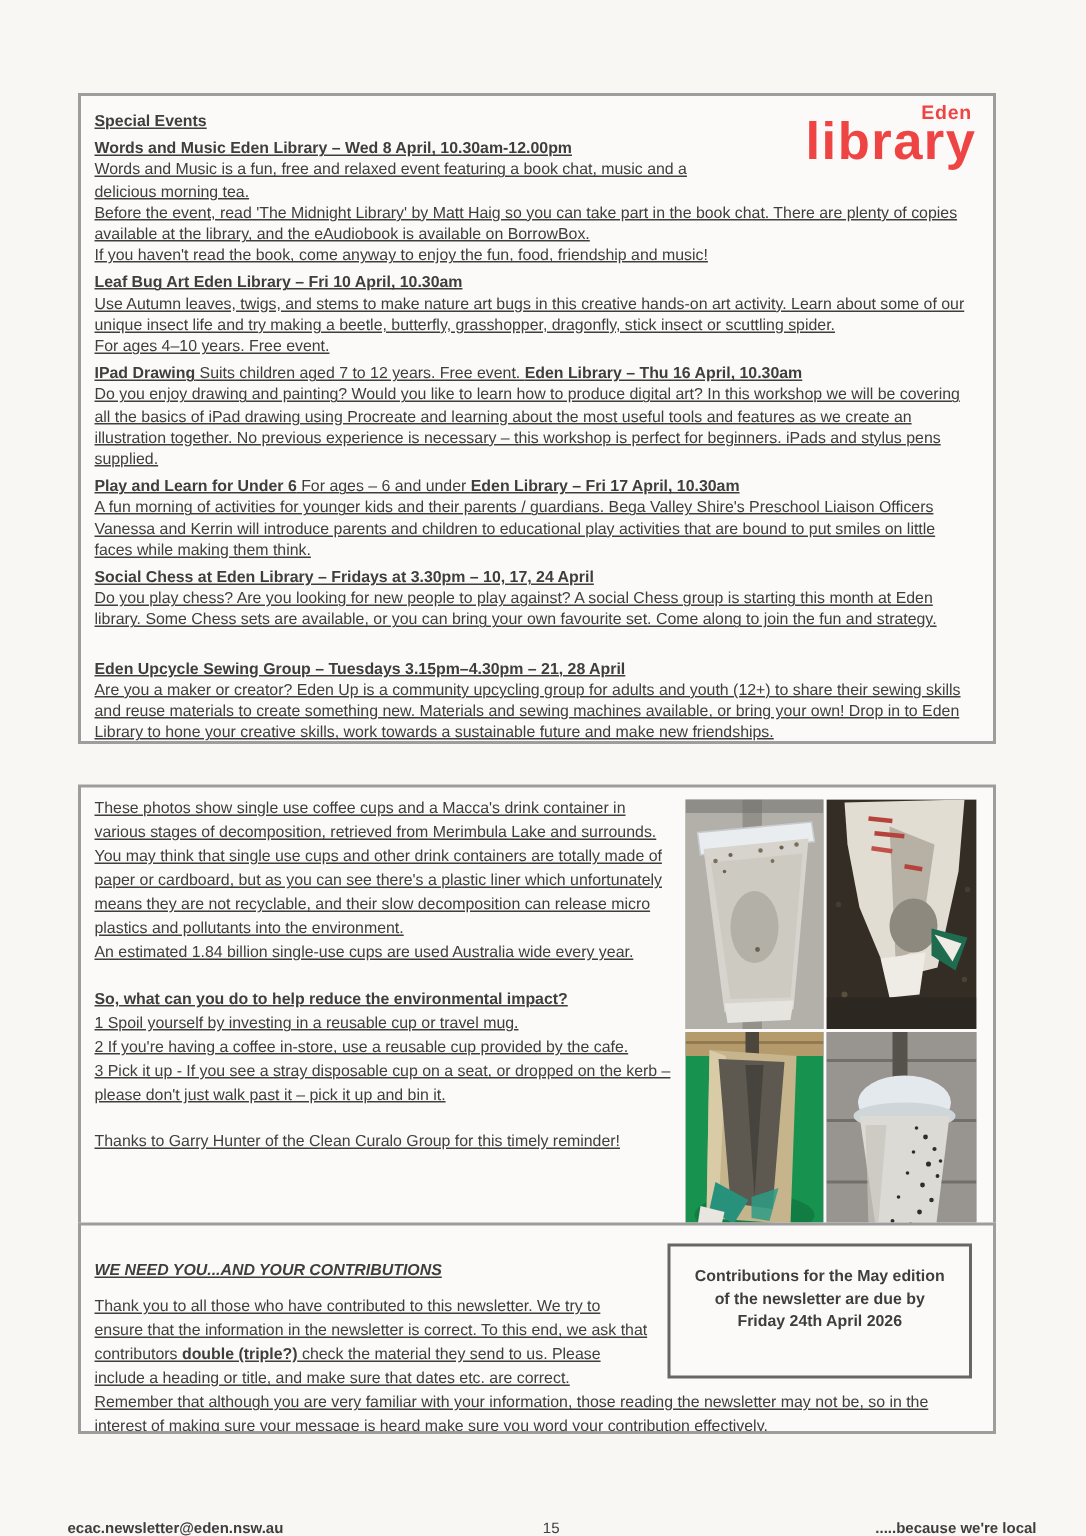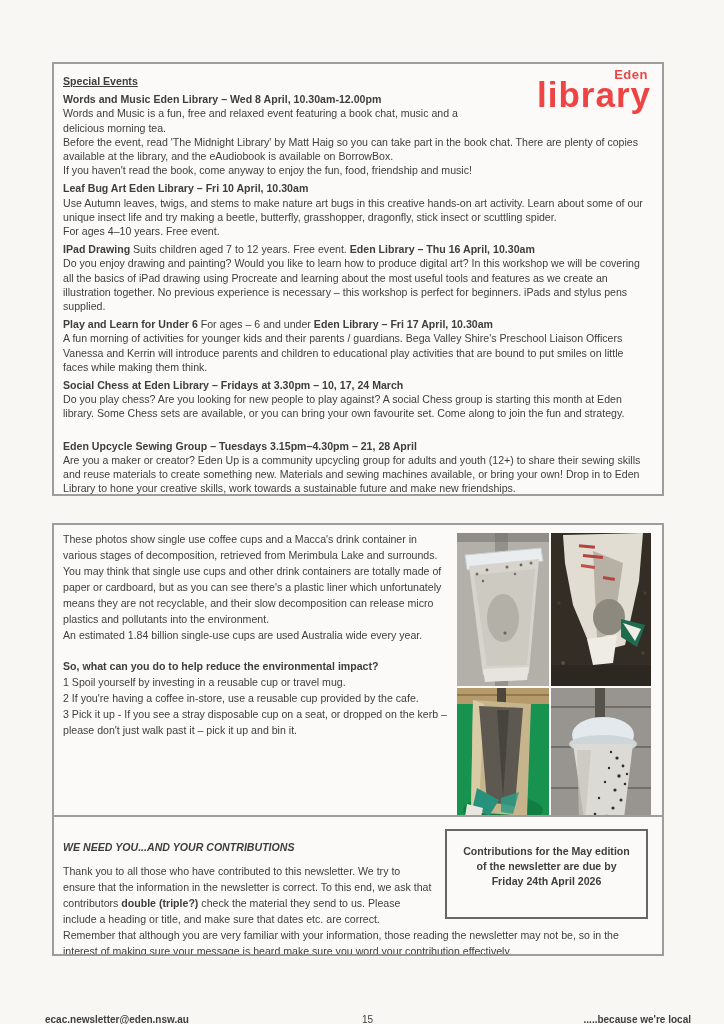--- a/index.html
+++ b/index.html
@@ -14,21 +14,21 @@
   .page{position:absolute;inset:0;background:#f8f7f4;}
   .box{
     position:absolute;left:52px;width:612px;
     border:2px solid #9d9d9d;background:#fbfaf8;
     box-sizing:border-box;overflow:hidden;
     padding:6px 11px 0 9px;
   }
   #box1{top:62px;height:434px;font-size:10.6px;line-height:14.2px;}
   #box2{top:503px;height:304px;font-size:10.6px;line-height:16px;margin-top:20px;}
   #box3{top:815px;height:141px;font-size:10.6px;line-height:16px;}
-  p{margin:0;}
+  p{margin:0;text-decoration:underline;}
   .title{font-weight:bold;margin-top:4px;}
   .underline{text-decoration:underline;}
   .b{font-weight:bold;}
   .gap8{height:8px;}
   .gap14{height:14px;}
   .gap15{height:15px;}
 
   
   .logo{float:right;width:152px;height:52px;position:relative;margin:0 0 2px 8px;}
   .logo-word{
@@ -86,21 +86,21 @@
     <p class="title">Leaf Bug Art Eden Library – Fri 10 April, 10.30am</p>
     <p>Use Autumn leaves, twigs, and stems to make nature art bugs in this creative hands-on art activity. Learn about some of our unique insect life and try making a beetle, butterfly, grasshopper, dragonfly, stick insect or scuttling spider.</p>
     <p>For ages 4–10 years. Free event.</p>
 
     <p class="title"><span class="b">IPad Drawing</span><span style="font-weight:normal"> Suits children aged 7 to 12 years. Free event. </span><span class="b">Eden Library – Thu 16 April, 10.30am</span></p>
     <p>Do you enjoy drawing and painting? Would you like to learn how to produce digital art? In this workshop we will be covering all the basics of iPad drawing using Procreate and learning about the most useful tools and features as we create an illustration together. No previous experience is necessary – this workshop is perfect for beginners. iPads and stylus pens supplied.</p>
 
     <p class="title"><span class="b">Play and Learn for Under 6</span><span style="font-weight:normal"> For ages – 6 and under </span><span class="b">Eden Library – Fri 17 April, 10.30am</span></p>
     <p>A fun morning of activities for younger kids and their parents / guardians.  Bega Valley Shire's Preschool Liaison Officers Vanessa and Kerrin will introduce parents and children to educational play activities that are bound to put smiles on little faces while making them think.</p>
 
-    <p class="title">Social Chess at Eden Library – Fridays at 3.30pm – 10, 17, 24 March</p>
+    <p class="title">Social Chess at Eden Library – Fridays at 3.30pm – 10, 17, 24 April</p>
     <p>Do you play chess? Are you looking for new people to play against? A social Chess group is starting this month at Eden library. Some Chess sets are available, or you can bring your own favourite set. Come along to join the fun and strategy.</p>
 
     <div class="gap14"></div>
 
     <p class="title">Eden Upcycle Sewing Group – Tuesdays 3.15pm–4.30pm – 21, 28 April</p>
     <p>Are you a maker or creator? Eden Up is a community upcycling group for adults and youth (12+) to share their sewing skills and reuse materials to create something new. Materials and sewing machines available, or bring your own! Drop in to Eden Library to hone your creative skills, work towards a sustainable future and make new friendships.</p>
   </div>
 
   <div class="box" id="box2">
 
@@ -199,20 +199,21 @@
 
     <p>These photos show single use coffee cups and a Macca's drink container in various stages of decomposition, retrieved from Merimbula Lake and surrounds.</p>
     <p>You may think that single use cups and other drink containers are totally made of paper or cardboard, but as you can see there's a plastic liner which unfortunately means they are not recyclable, and their slow decomposition can release micro plastics and pollutants into the environment.</p>
     <p>An estimated 1.84 billion single-use cups are used Australia wide every year.</p>
     <div class="gap15"></div>
     <p class="b">So, what can you do to help reduce the environmental impact?</p>
     <p>1 Spoil yourself by investing in a reusable cup or travel mug.</p>
     <p>2 If you're having a coffee in-store, use a reusable cup provided by the cafe.</p>
     <p>3 Pick it up - If you see a stray disposable cup on a seat, or dropped on the kerb – please don't just walk past it – pick it up and bin it.</p>
     <div class="gap15"></div>
+    <p>Thanks to Garry Hunter  of the Clean Curalo Group for this timely reminder!</p>
   </div>
 
   <div class="box" id="box3">
 
     <div class="notice">
       <span>Contributions for the May edition of the newsletter are due  by</span><br>
       <span>Friday 24th  April 2026</span>
     </div>
 
     <p class="title" style="font-style:italic;margin-top:16px;">WE NEED YOU...AND YOUR CONTRIBUTIONS</p>

